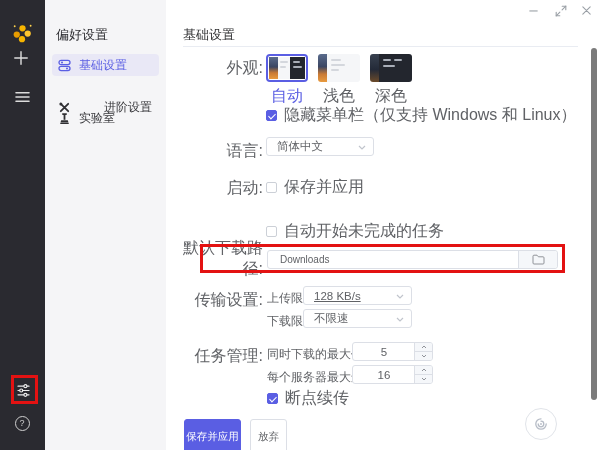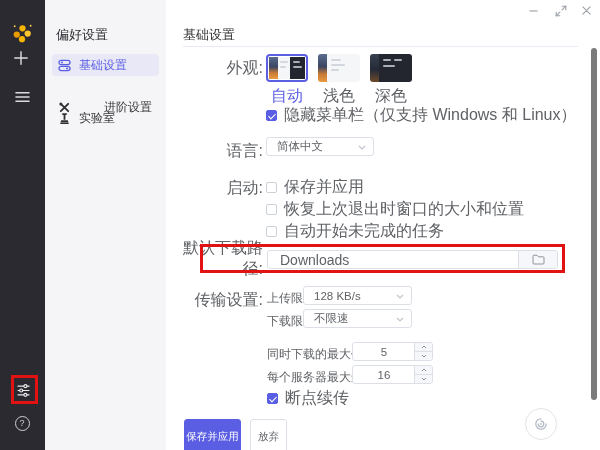--- a/index.html
+++ b/index.html
@@ -53,21 +53,21 @@
 
   
   .select{position:absolute;height:19px;border:1px solid var(--border);border-radius:3px;background:#fff;
           display:flex;align-items:center;padding:0 22px 0 10px;font-size:11.5px;color:#606266;
           box-sizing:border-box;cursor:pointer;white-space:nowrap;}
   .select svg{position:absolute;right:7px;top:7px;}
 
   
   .dl-input{position:absolute;left:267px;top:250px;width:291px;height:19px;border:1px solid var(--border);
             border-radius:3px;background:#fff;box-sizing:border-box;}
-  .dl-input .val{position:absolute;left:12px;top:0;bottom:0;display:flex;align-items:center;font-size:14px;color:#606266;}
+  .dl-input .val{position:absolute;left:12px;top:0;bottom:0;display:flex;align-items:center;font-size:10px;color:#606266;}
   .dl-append{position:absolute;right:0;top:0;bottom:0;width:38px;background:#f5f7fa;border-left:1px solid var(--border);
              border-radius:0 3px 3px 0;display:flex;align-items:center;justify-content:center;cursor:pointer;}
 
   
   .numinput{position:absolute;width:81px;height:19px;border:1px solid var(--border);border-radius:3px;
             background:#fff;box-sizing:border-box;}
   .numinput .val{position:absolute;left:0;right:17px;top:0;bottom:0;display:flex;align-items:center;
                  justify-content:center;font-size:11.5px;color:#606266;}
   .spin{position:absolute;right:0;top:0;bottom:0;width:17px;border-left:1px solid var(--border);
         background:#f5f7fa;border-radius:0 2px 2px 0;display:flex;flex-direction:column;}
@@ -237,56 +237,53 @@
     <svg width="8" height="5" viewBox="0 0 8 5" fill="none" stroke="#c0c4cc" stroke-width="1.2">
         <path d="M1 1 L4 4 L7 1"></path>
       </svg>
   </div>
 
   <div class="flabel" style="top:178px;">启动:</div>
   <div class="cbrow" style="left:266px;top:177px;">
     <span class="cb"></span>
     <span>保存并应用</span>
   </div>
-  <div class="cbrow" style="left:266px;top:199px;">
-    <span class="cb"></span>
-    <span>恢复上次退出时窗口的大小和位置</span>
-  </div>
   <div class="cbrow" style="left:266px;top:221px;">
     <span class="cb"></span>
     <span>自动开始未完成的任务</span>
   </div>
 
   <div class="flabel" style="top:238px;">默认下载路径:</div>
   <div class="dl-input">
     <span class="val">Downloads</span>
     <div class="dl-append">
       <svg width="13" height="11" viewBox="0 0 13 11" fill="none" stroke="#909399" stroke-width="1">
         <path d="M1 2.2 a1 1 0 0 1 1 -1 h3 l1.4 1.6 H11 a1 1 0 0 1 1 1 V9 a1 1 0 0 1 -1 1 H2 a1 1 0 0 1 -1 -1 z"></path>
       </svg>
     </div>
   </div>
   <div class="hl" style="left:200px;top:244px;width:365px;height:29px;"></div>
 
   <div class="flabel" style="top:290px;">传输设置:</div>
   <div class="subtxt" style="left:267px;top:290px;">上传限速</div>
-  <div class="select" style="left:303px;top:286px;width:109px;">
+  <div class="select" style="left:303px;top:286px;width:109px;text-decoration:underline;">
     <span>128 KB/s</span>
     <svg width="8" height="5" viewBox="0 0 8 5" fill="none" stroke="#c0c4cc" stroke-width="1.2">
         <path d="M1 1 L4 4 L7 1"></path>
       </svg>
   </div>
   <div class="subtxt" style="left:267px;top:313px;">下载限速</div>
   <div class="select" style="left:303px;top:309px;width:109px;">
     <span>不限速</span>
     <svg width="8" height="5" viewBox="0 0 8 5" fill="none" stroke="#c0c4cc" stroke-width="1.2">
         <path d="M1 1 L4 4 L7 1"></path>
       </svg>
   </div>
 
+  <div class="flabel" style="top:346px;">任务管理:</div>
   <div class="subtxt" style="left:267px;top:346px;">同时下载的最大任务数</div>
   <div class="numinput" style="left:352px;top:342px;">
     <span class="val">5</span>
     <div class="spin">
       <div class="sp up">
         <svg width="6" height="4" viewBox="0 0 6 4" fill="none" stroke="#909399" stroke-width="1">
             <path d="M1 3 L3 1 L5 3"></path>
           </svg>
       </div>
       <div class="sp">

